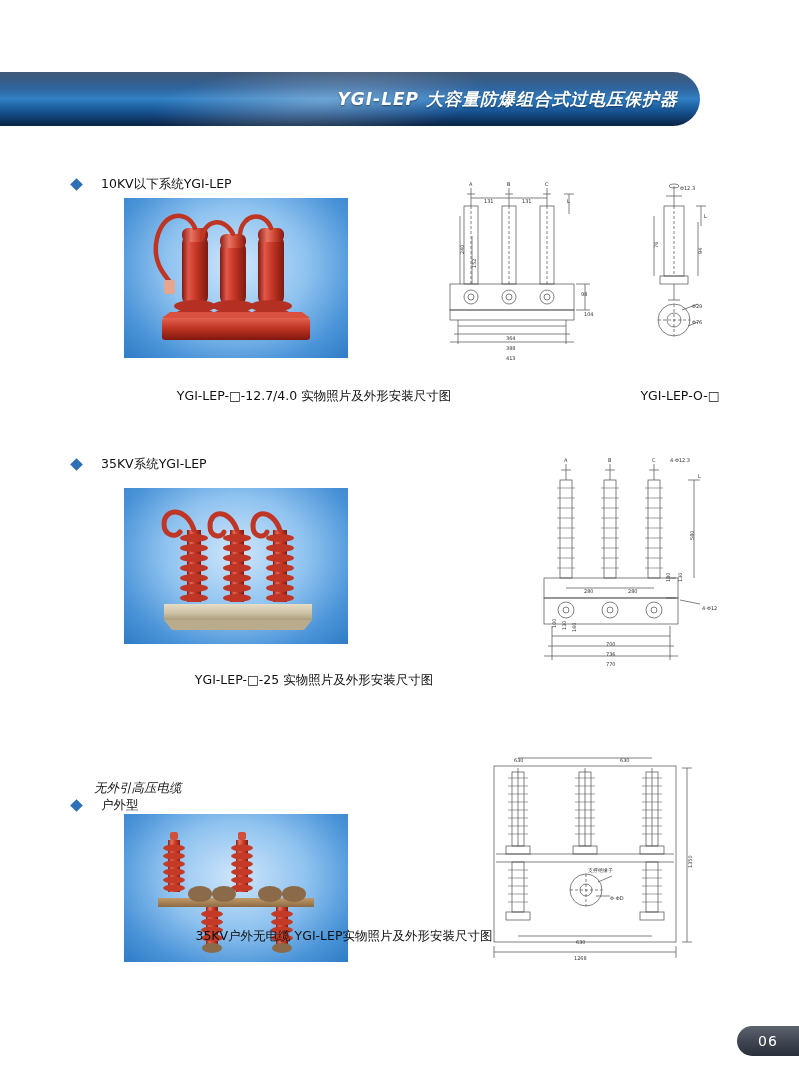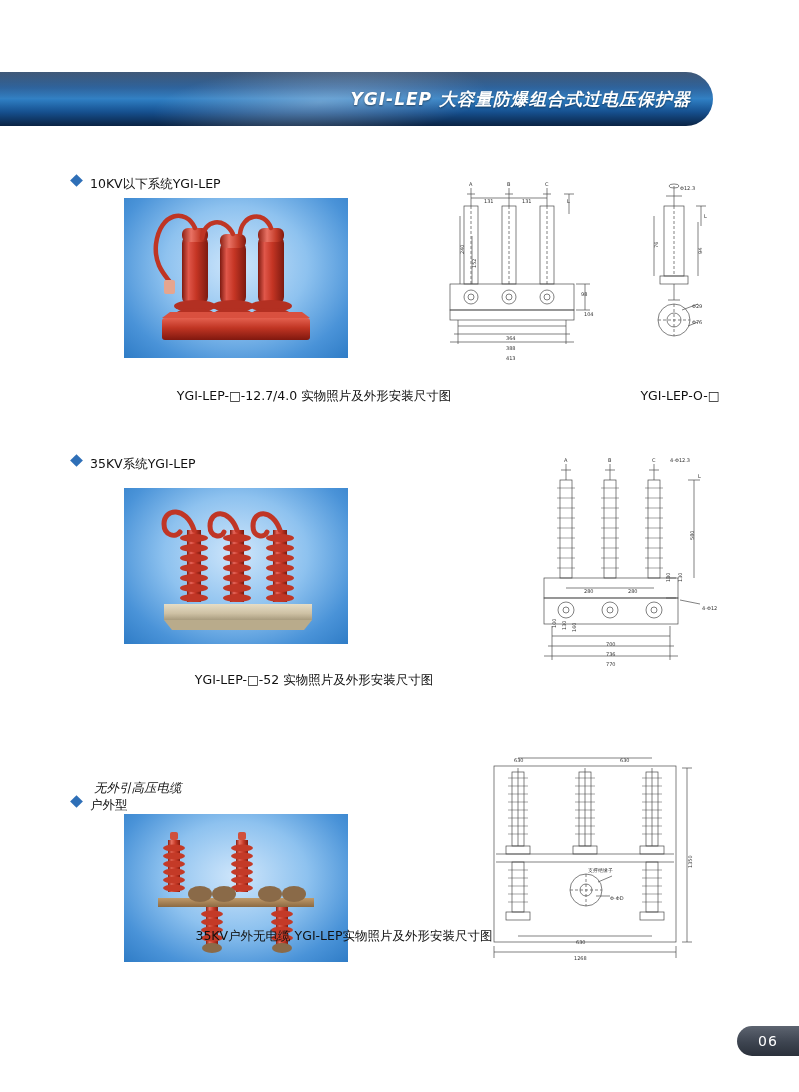--- a/index.html
+++ b/index.html
@@ -19,21 +19,20 @@
   .header {
     position: absolute;
     left: 0;
     top: 72px;
     width: 700px;
     height: 54px;
     background: linear-gradient(180deg, #0b2a52 0%, #16508f 28%, #2f7fc4 50%, #16508f 74%, #0a2344 100%);
     border-top-right-radius: 27px;
     border-bottom-right-radius: 27px;
     overflow: hidden;
-    padding-left: 13px;
   }
   .header::before {
     content: "";
     position: absolute;
     left: 0; top: 0;
     width: 100%; height: 50%;
     background: linear-gradient(180deg, rgba(255,255,255,0.22), rgba(255,255,255,0.02));
     pointer-events: none;
   }
   .header-sheen {
@@ -56,22 +55,22 @@
     font-size: 17px;
     font-weight: bold;
     font-style: italic;
     letter-spacing: 1px;
     white-space: nowrap;
     text-shadow: 0 1px 2px rgba(0,0,0,0.45);
   }
   .bullet-row {
     position: absolute;
     display: flex;
-    align-items: flex-start;
-    gap: 9px;
+    align-items: center;
+    gap: 20px;
   }
   .diamond {
     width: 9px;
     height: 9px;
     background: #2e6fb7;
     transform: rotate(45deg);
     flex: 0 0 auto;
   }
   .bullet-label {
     font-size: 12.5px;
@@ -438,21 +437,21 @@
       <line x1="22" y1="186" x2="140" y2="186"></line>
       <line x1="18" y1="196" x2="144" y2="196"></line>
       <line x1="14" y1="206" x2="148" y2="206"></line>
       <line x1="22" y1="176" x2="22" y2="210"></line>
       <line x1="140" y1="176" x2="140" y2="210"></line>
       <line x1="150" y1="150" x2="170" y2="154"></line>
     </g>
   </svg>
 </div>
 
-<div class="caption" style="left:124px; top:672px; width:380px;">YGI-LEP-□-52  实物照片及外形安装尺寸图</div>
+<div class="caption" style="left:124px; top:672px; width:380px;">YGI-LEP-□-25  实物照片及外形安装尺寸图</div>
 
 <div class="bullet-row" style="left:72px; top:750px;margin-top:47px;">
   <div class="diamond"></div>
   <div class="bullet-label">户外型</div>
 </div>
 <div class="subnote" style="left:94px; top:780px;">无外引高压电缆</div>
 
 <div class="photo" style="left:124px; top:814px; width:224px; height:148px;">
   <svg width="224" height="148" viewBox="0 0 224 148">
     <defs>

